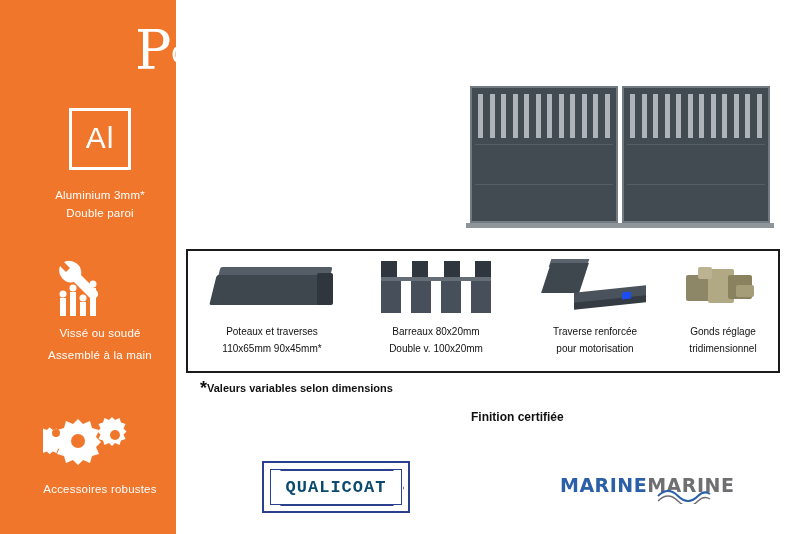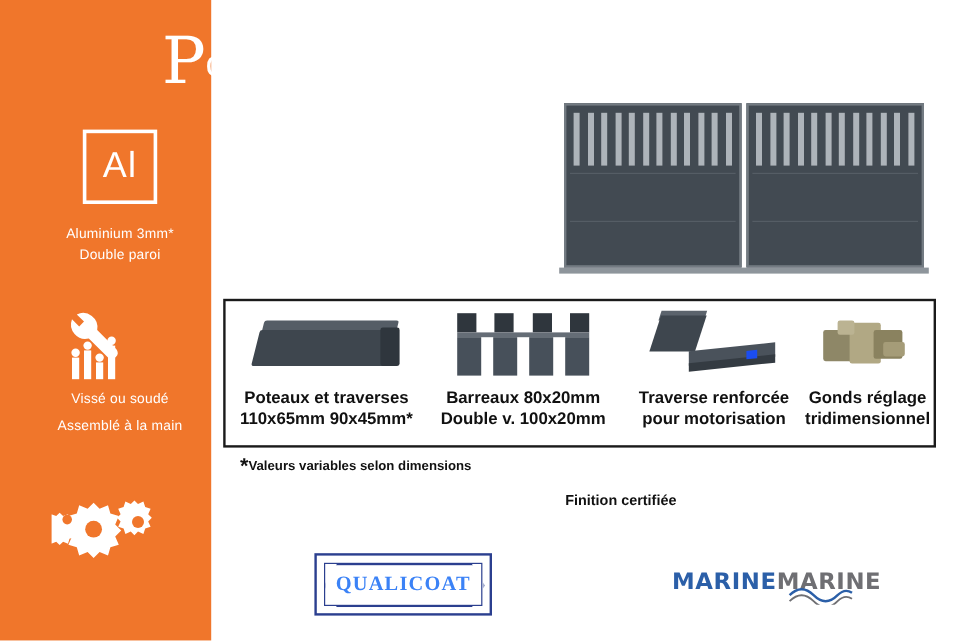--- a/index.html
+++ b/index.html
@@ -157,22 +157,22 @@
     top: 0;
     height: 120px;
     text-align: center;
   }
   .comp .art {
     height: 58px;
     position: relative;
     margin-top: 8px;
   }
   .comp .cap1, .comp .cap2 {
-    font-size: 14px;
-    font-weight: bold;
+    font-size: 10px;
+    font-weight: normal;
     color: #111111;
     line-height: 17px;
     white-space: nowrap;
   }
   .comp .cap1 { margin-top: 6px; }
 
   
   .post-art { width: 130px; margin: 0 auto; position: relative; }
   .post-body {
     position: absolute;
@@ -304,22 +304,22 @@
     border: 1px solid #2b3f8f;
   }
   #qualicoat .word {
     position: absolute;
     left: 0; right: 0; top: 50%;
     transform: translateY(-50%);
     text-align: center;
     font-size: 17px;
     font-weight: bold;
     letter-spacing: 1px;
-    color: #3b82f6;
-    font-family: Liberation Serif, serif;
+    color: #0c4a6e;
+    font-family: Liberation Mono, monospace;
   }
   #qualicoat .diamond {
     position: absolute;
     left: 50%; top: 50%;
     width: 132px; height: 34px;
     margin-left: -66px; margin-top: -17px;
     border: 1px solid #2b3f8f;
     transform: skewX(0deg);
     clip-path: polygon(8% 0, 92% 0, 100% 50%, 92% 100%, 8% 100%, 0 50%);
   }
@@ -388,20 +388,21 @@
             <circle cx="35" cy="33" r="7" fill="#f0762b"></circle>
 
             <path d="M12 44 l3.5 -3.5 3.5 3.5 5 -2 1.5 5 5 1.5 -2 5 3.5 3.5 -3.5 3.5 2 5 -5 1.5 -1.5 5 -5 -2 -3.5 3.5 -3.5 -3.5 -5 2 -1.5 -5 -5 -1.5 2 -5 -3.5 -3.5 3.5 -3.5 -2 -5 5 -1.5 1.5 -5z" transform="translate(-6,-14) scale(0.82)"></path>
             <circle cx="13" cy="25" r="4" fill="#f0762b"></circle>
 
             <path d="M66 12 l3 -3 3 3 4.5 -2 1.5 4.5 4.5 1.5 -2 4.5 3 3 -3 3 2 4.5 -4.5 1.5 -1.5 4.5 -4.5 -2 -3 3 -3 -3 -4.5 2 -1.5 -4.5 -4.5 -1.5 2 -4.5 -3 -3 3 -3 -2 -4.5 4.5 -1.5 1.5 -4.5z"></path>
             <circle cx="72" cy="27" r="5" fill="#f0762b"></circle>
           </g>
         </svg>
       </div>
+      <div class="side-label" style="margin-top:6px;">Accessoires robustes</div>
     </div>
   </div>
 
   <div id="title">
     <span class="cap">P</span><span class="rest">ortail semi plein</span>
   </div>
 
   <div id="gate">
     <div class="gate-panel" id="gate-left">
       <div class="bars">

